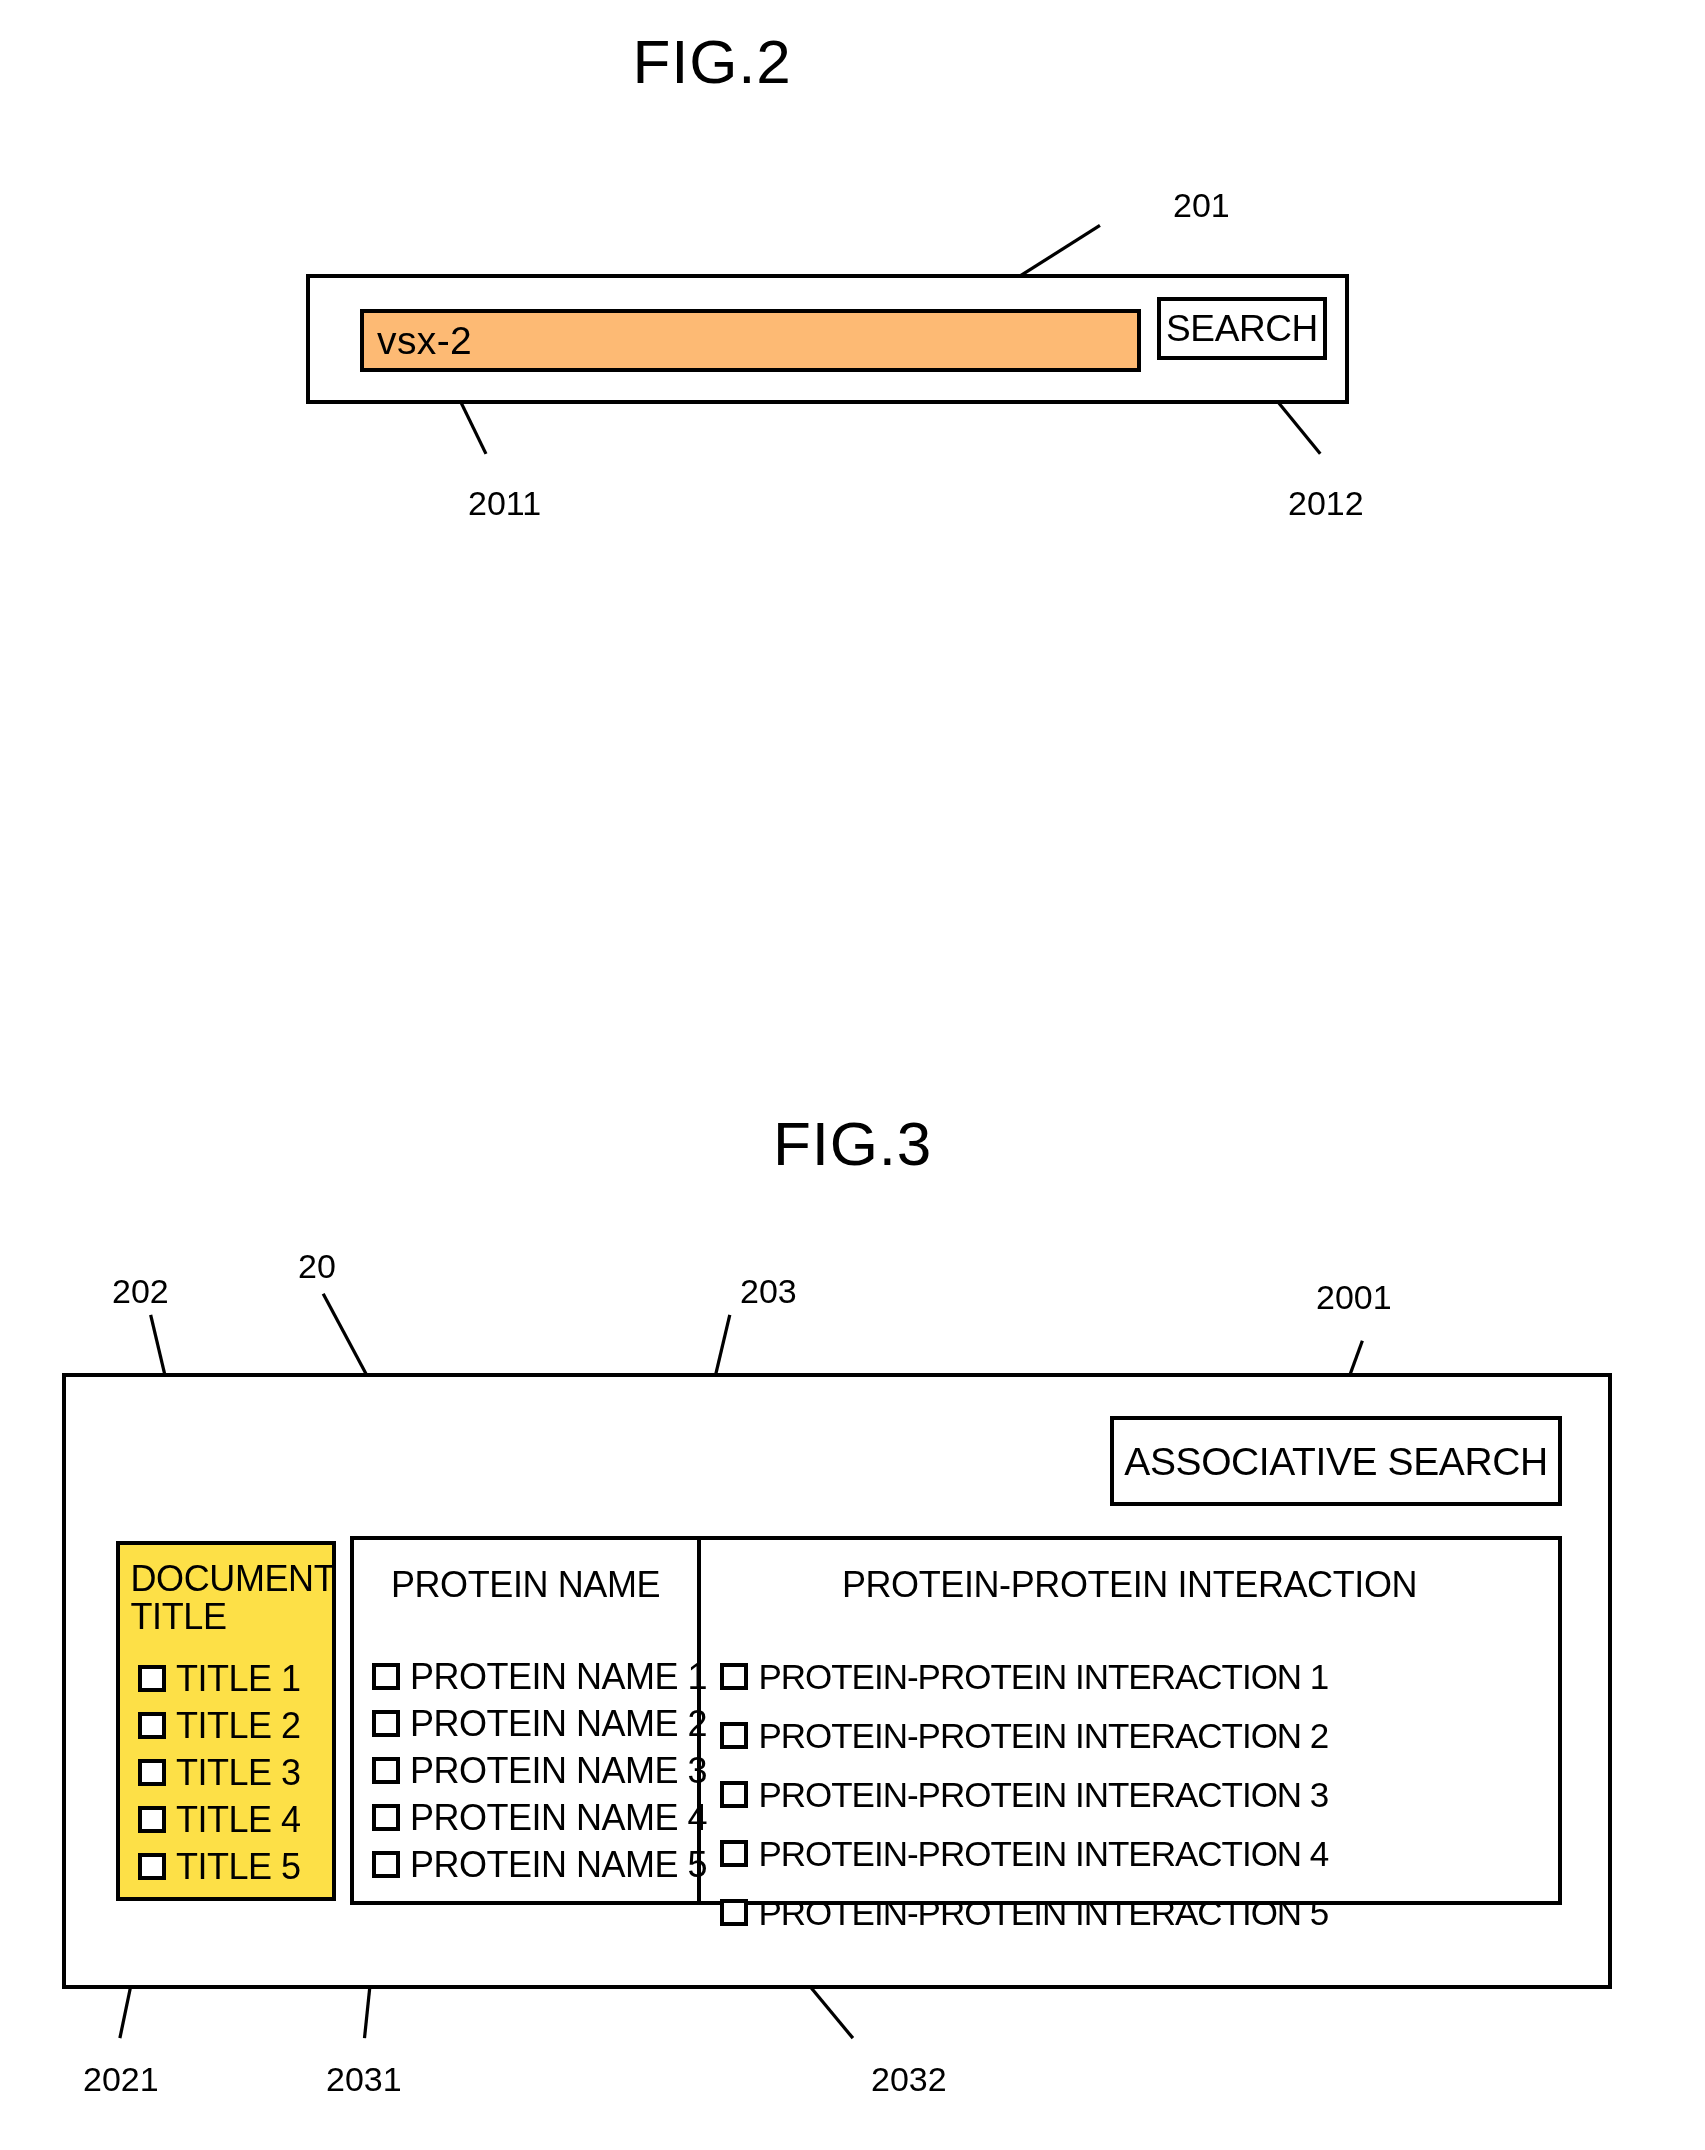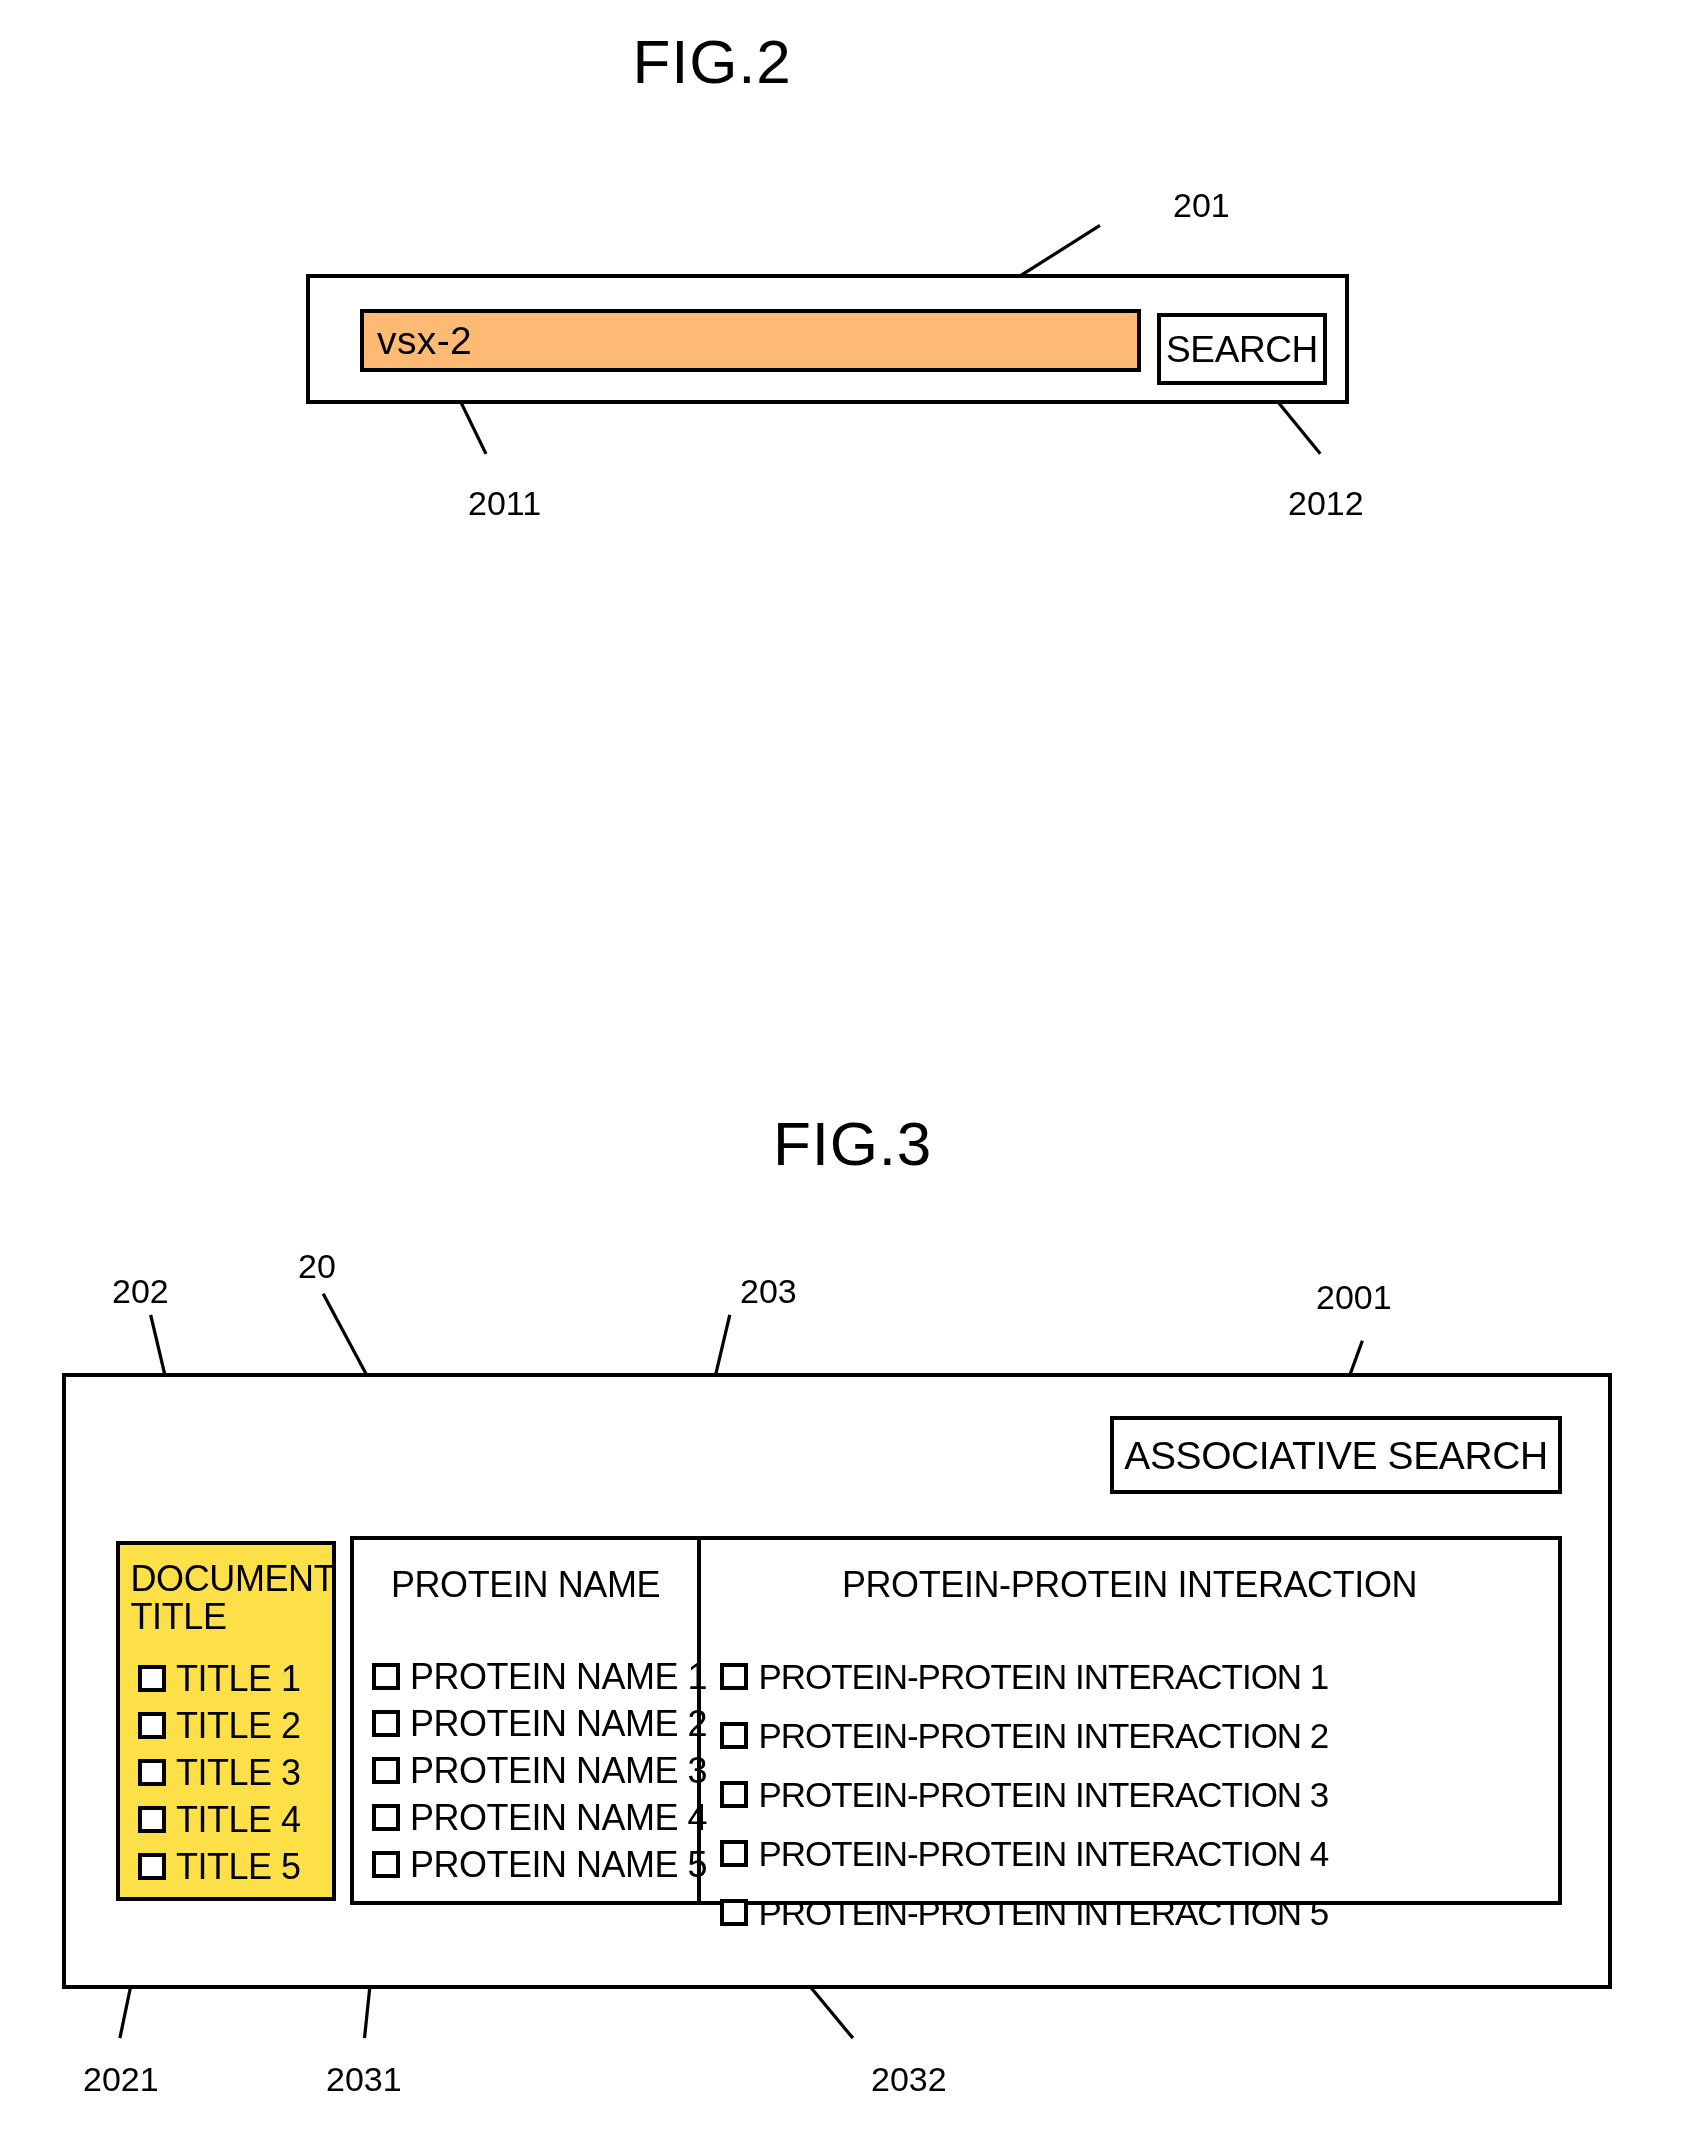--- a/index.html
+++ b/index.html
@@ -61,23 +61,23 @@
   #search-input-value {
     font-size: 39px;
     padding-left: 13px;
     line-height: 1;
     letter-spacing: 0.4px;
     white-space: nowrap;
   }
   #search-button {
     position: absolute;
     left: 1157px;
-    top: 313px;
+    top: 297px;
     width: 170px;
-    height: 72px;
+    height: 63px;
     border: 4px solid #000;
     box-sizing: border-box;
     background: #fff;
     display: flex;
     align-items: center;
     justify-content: center;
   }
   #search-button-label {
     font-size: 37px;
     line-height: 1;
@@ -94,21 +94,21 @@
     height: 616px;
     border: 4px solid #000;
     box-sizing: border-box;
     background: #fff;
   }
   #associative-search-button {
     position: absolute;
     left: 1110px;
     top: 1416px;
     width: 452px;
-    height: 78px;
+    height: 90px;
     border: 4.9px solid #000;
     box-sizing: border-box;
     background: #fff;
     display: flex;
     align-items: center;
     justify-content: center;
   }
   #associative-search-label {
     font-size: 39px;
     line-height: 1;

